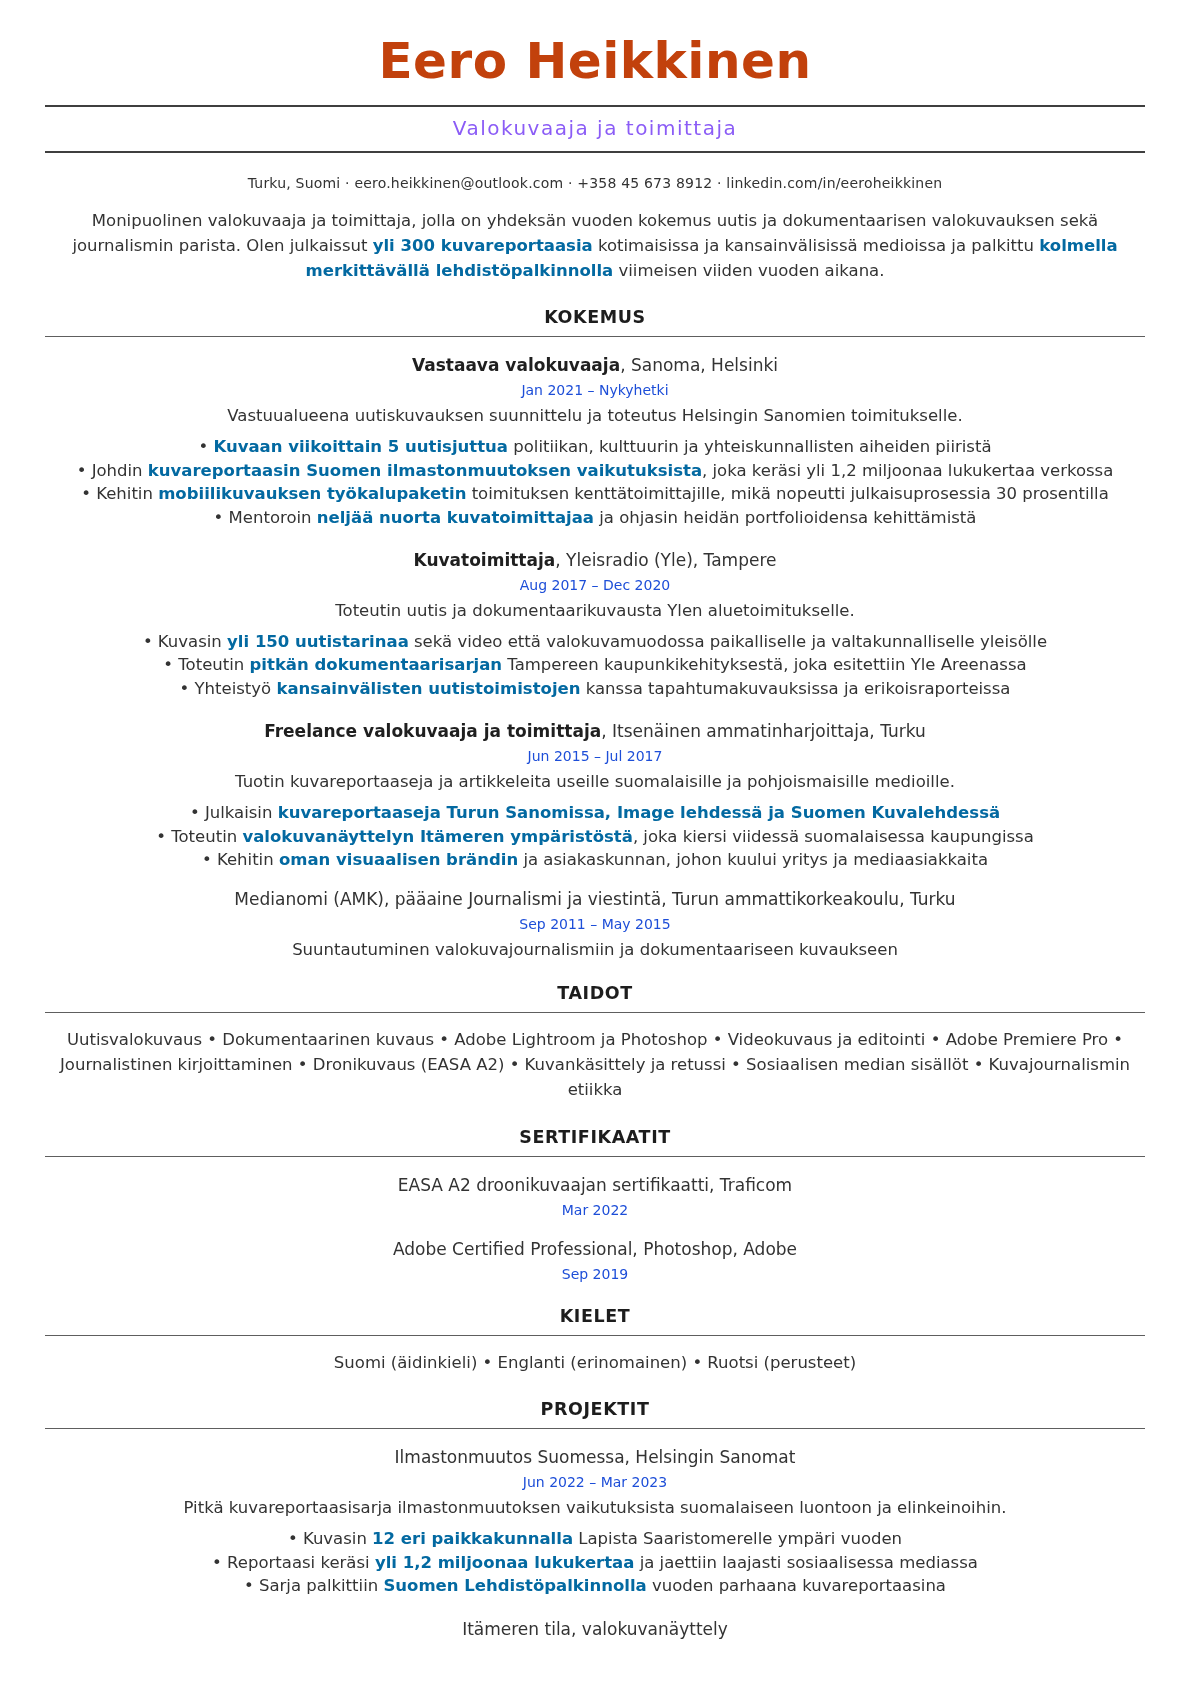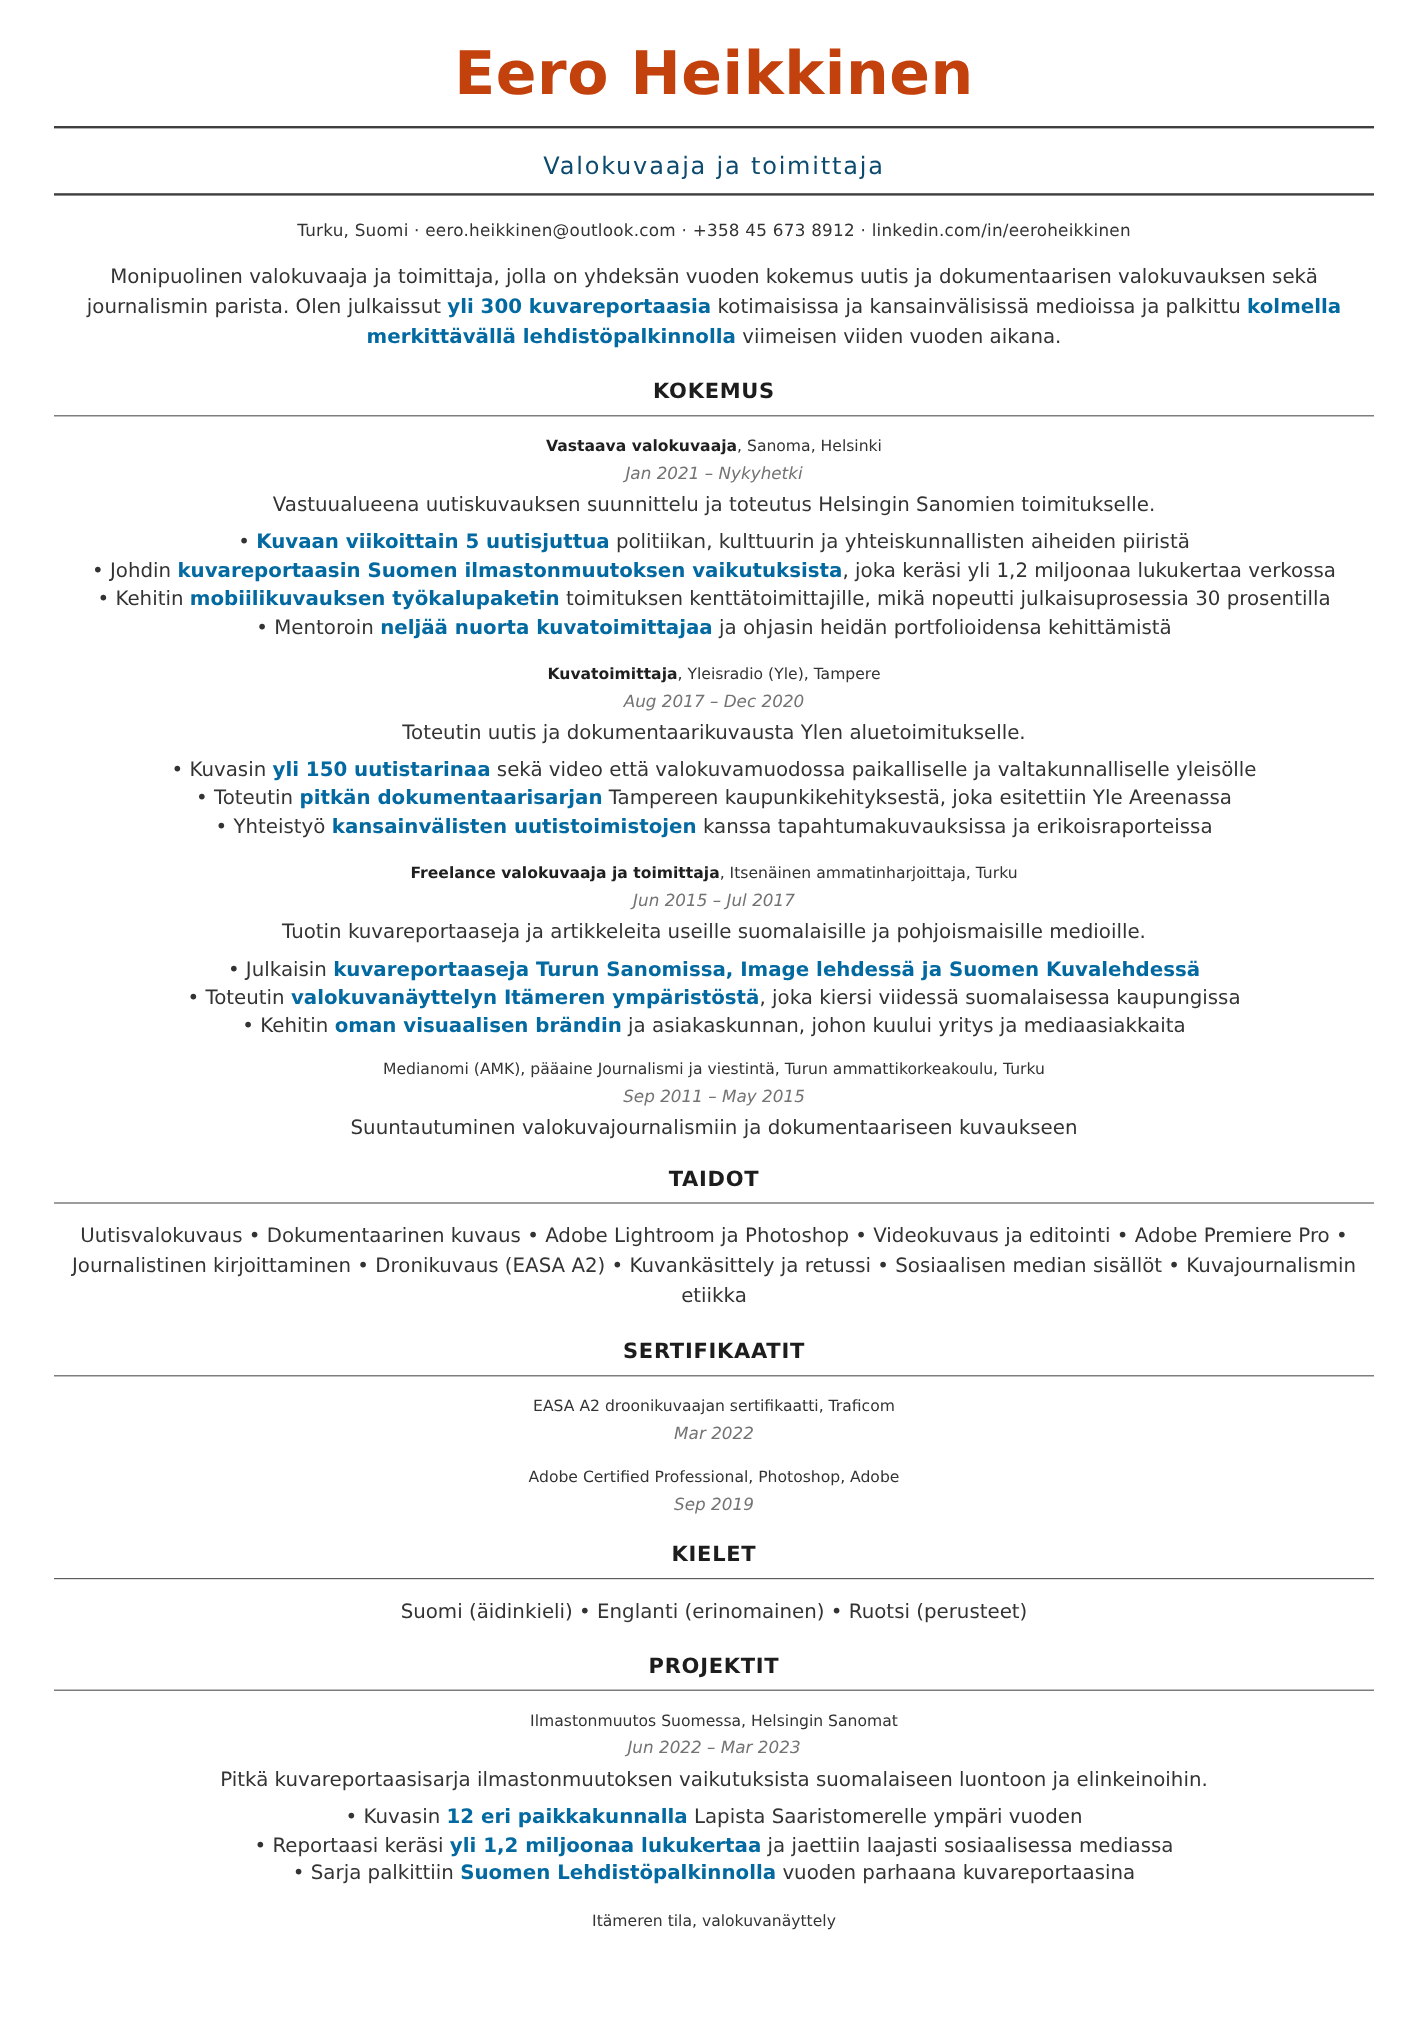--- a/index.html
+++ b/index.html
@@ -26,23 +26,23 @@
     margin: 0 0 16px 0;
     line-height: 1.1;
   }
   .rule-thick {
     border: none;
     border-top: 2px solid #3f3f3f;
     margin: 0;
   }
   .subtitle {
     font-size: 20px;
-    color: #0c4a6e;
+    color: #8b5cf6;
     letter-spacing: 1.5px;
-    padding: 19px 0 11px 0;
+    padding: 9px 0 11px 0;
   }
   .contact {
     font-size: 14px;
     color: #333333;
     margin-top: 22px;
     letter-spacing: 0.2px;
   }
   .summary {
     font-size: 16.5px;
     line-height: 1.52;
@@ -53,26 +53,25 @@
     font-size: 17.5px;
     font-weight: 700;
     color: #1d1d1d;
     letter-spacing: 0.6px;
     margin: 24px 0 0 0;
     padding-bottom: 9px;
     border-bottom: 1px solid #5e5e5e;
   }
   .entry { margin-top: 18px; }
   .entry + .entry { margin-top: 21px; }
-  .entry-title { font-size: 13px; color: #333333; }
+  .entry-title { font-size: 17px; color: #333333; }
   .entry-title b { color: #1f1f1f; }
   .entry-dates {
     font-size: 14px;
-    font-style: italic;
-    color: #737373;
+    color: #1d4ed8;
     margin-top: 7px;
   }
   .entry-desc {
     font-size: 16.5px;
     margin-top: 8px;
   }
   .bullets { margin-top: 10px; }
   .bullet {
     font-size: 16.5px;
     line-height: 1.42;

